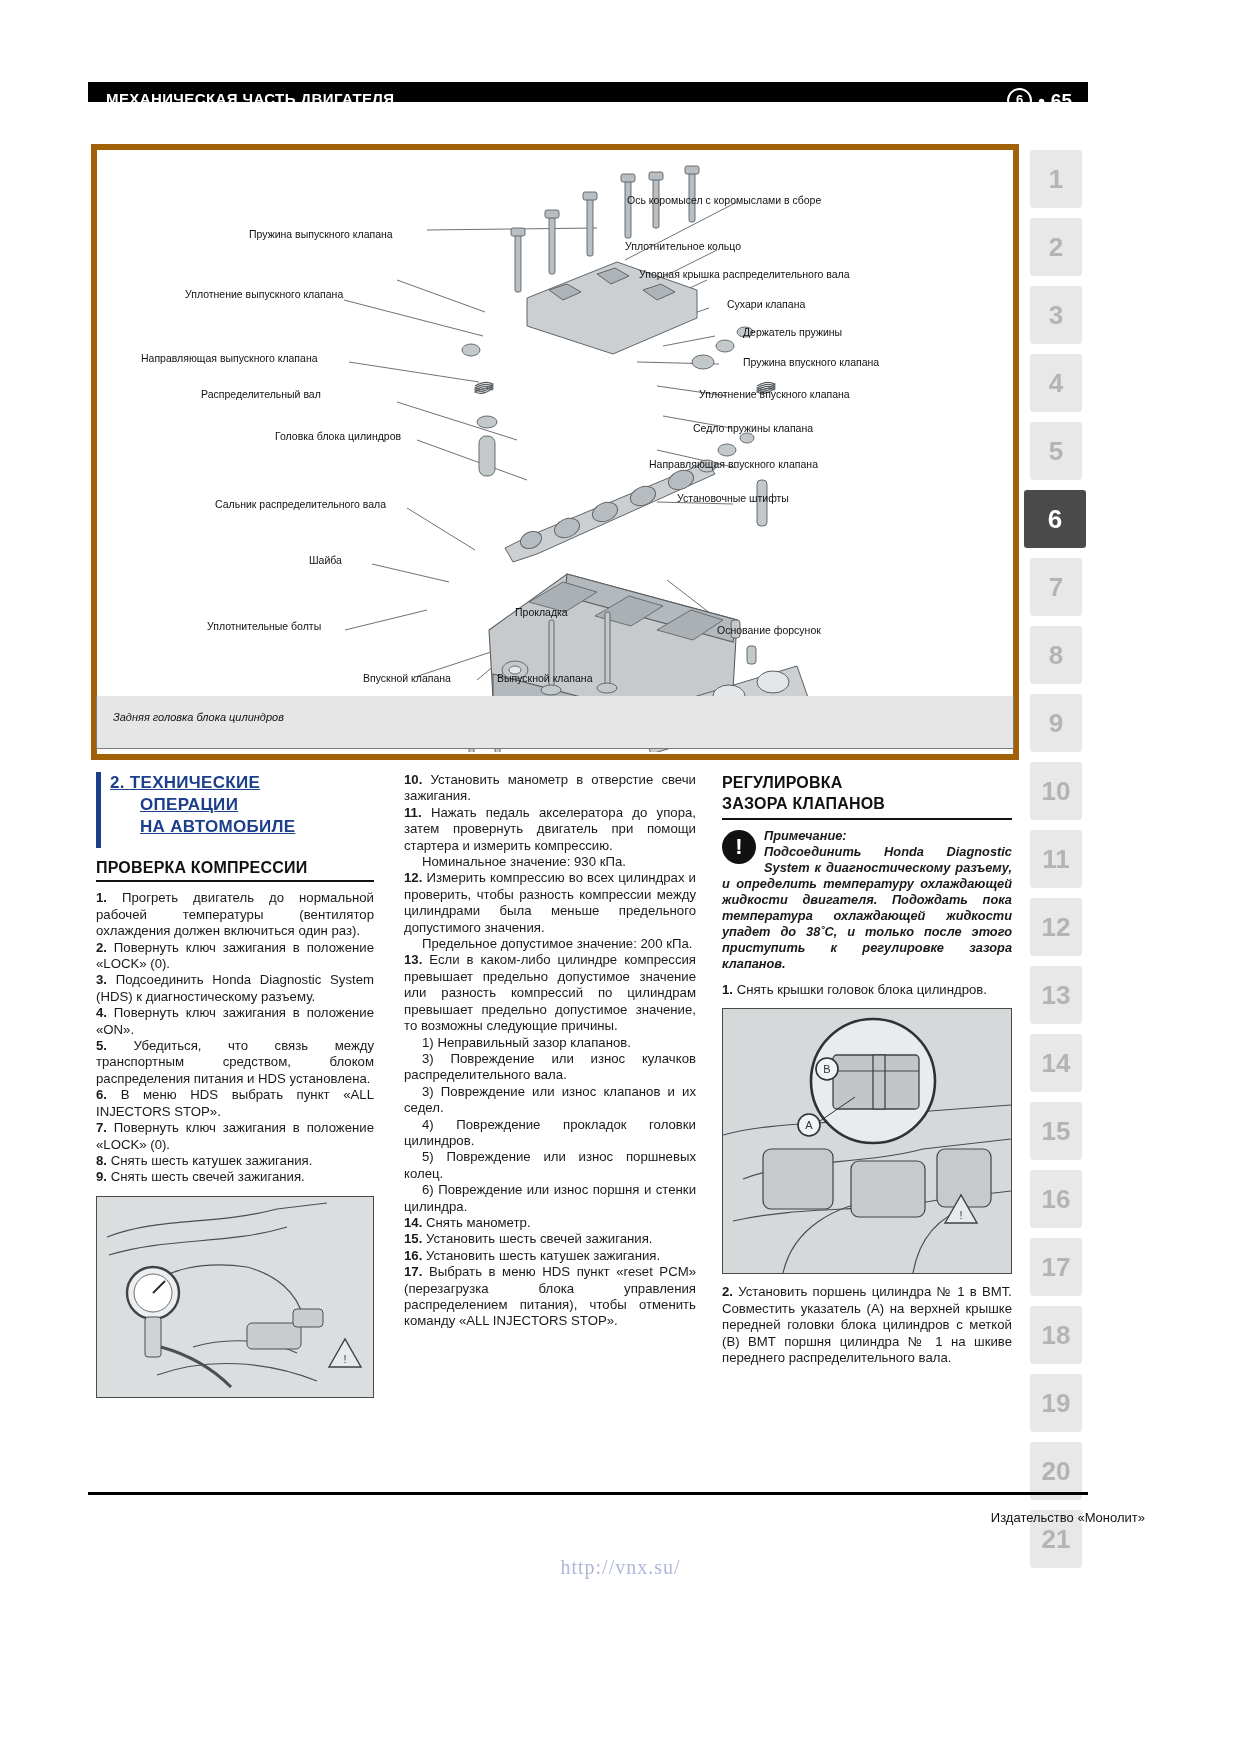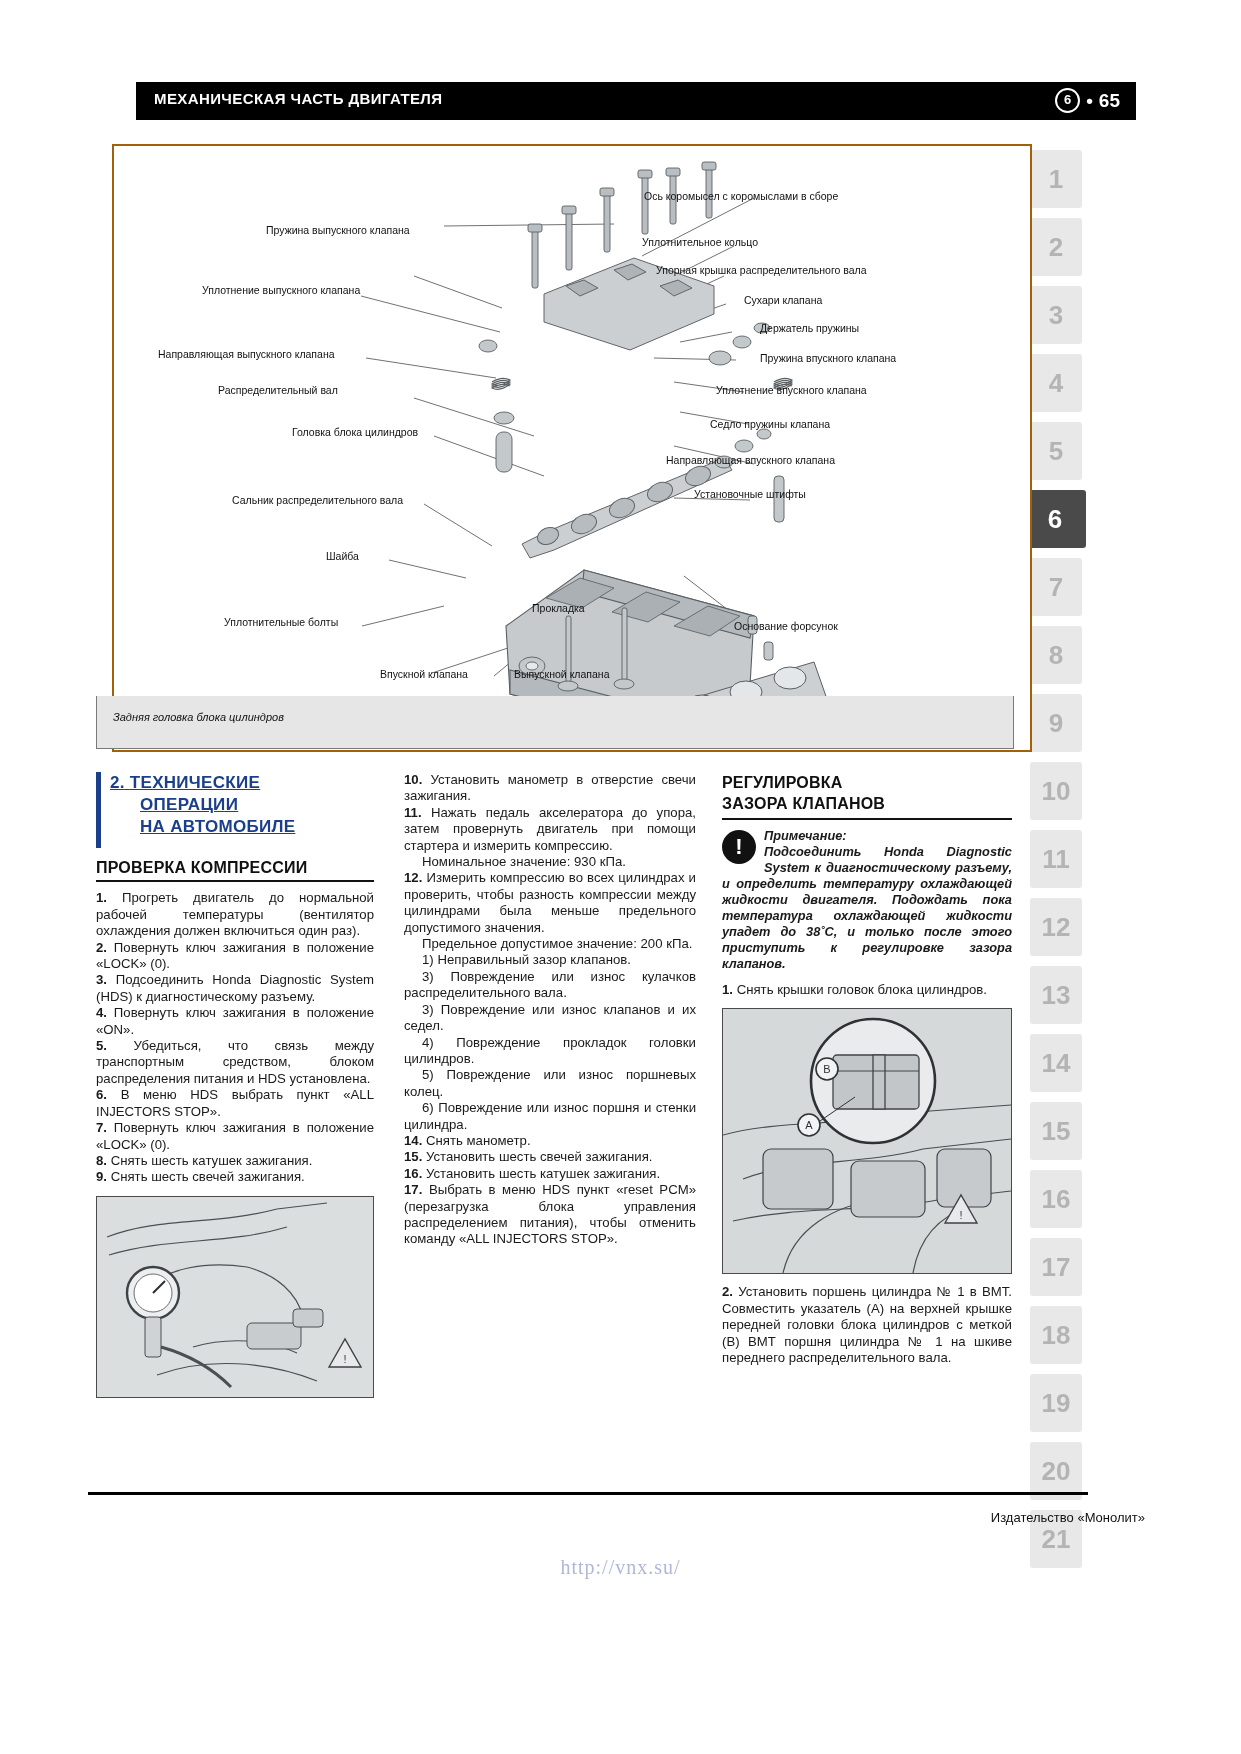--- a/index.html
+++ b/index.html
@@ -1,32 +1,32 @@
 <!DOCTYPE html>
 <html><head>
 <meta charset="utf-8">
 <style>
   html,body{margin:0;padding:0;background:#fff;}
   body{width:1241px;height:1754px;position:relative;font-family:"Liberation Sans",sans-serif;color:#1a1a1a;}
   .page{position:absolute;left:0;top:0;width:1241px;height:1754px;}
 
   
-  .hdr{position:absolute;left:88px;top:82px;width:1000px;height:38px;background:#000;margin-left:48px;}
+  .hdr{position:absolute;left:88px;top:82px;width:1000px;height:20px;background:#000;}
   .hdr-title{position:absolute;left:18px;top:8px;color:#fff;font-size:15px;font-weight:bold;letter-spacing:.4px;font-family:"Liberation Sans",sans-serif;}
   .hdr-page{position:absolute;right:16px;top:6px;color:#fff;font-size:19px;font-weight:bold;display:flex;align-items:center;gap:6px;}
   .hdr-circ{display:inline-block;width:21px;height:21px;border:2px solid #fff;border-radius:50%;line-height:19px;text-align:center;font-size:13px;font-weight:bold;}
 
   
   .tabs{position:absolute;left:1030px;top:150px;width:58px;}
   .tab{width:52px;height:58px;margin-bottom:10px;background:#e8e8e8;color:#b4b4b4;font-size:26px;font-weight:bold;
        display:flex;align-items:center;justify-content:center;border-radius:3px;}
   .tab.active{background:#4a4a4a;color:#fff;width:62px;margin-left:-6px;}
 
   
-  .figbox{position:absolute;left:112px;top:144px;width:916px;height:604px;border:2px solid #a16207;background:#fff;}
+  .figbox{position:absolute;left:91px;top:144px;width:916px;height:604px;border:6px solid #a16207;background:#fff;}
   .figcap{position:absolute;left:96px;top:696px;width:916px;height:52px;background:#e6e6e6;border:1px solid #7a7a7a;border-top:none;}
   .figcap span{position:absolute;left:16px;top:15px;font-style:italic;font-size:11px;color:#111;}
   .figcap .mark{position:absolute;right:16px;top:18px;font-size:10px;color:#9a9a9a;}
 
   .lbl{position:absolute;font-size:10.5px;color:#111;white-space:nowrap;}
 
   
   .col{position:absolute;top:772px;font-size:13.2px;line-height:16.4px;text-align:justify;}
   .c1{left:96px;width:278px;}
   .c2{left:404px;width:292px;}
@@ -288,20 +288,21 @@
       </svg>
     </div>
   </div>
 
   <div class="col c2">
     <p class="p"><b>10.</b> <span>Установить манометр в отверстие свечи зажигания.</span></p>
     <p class="p"><b>11.</b> <span>Нажать педаль акселератора до упора, затем провернуть двигатель при помощи стартера и измерить компрессию.</span></p>
     <p class="p" style="text-indent:18px;">Номинальное значение: 930 кПа.</p>
     <p class="p"><b>12.</b> <span>Измерить компрессию во всех цилиндрах и проверить, чтобы разность компрессии между цилиндрами была меньше предельного допустимого значения.</span></p>
     <p class="p" style="text-indent:18px;">Предельное допустимое значение: 200 кПа.</p>
+    <p class="p"><b>13.</b> <span>Если в каком-либо цилиндре компрессия превышает предельно допустимое значение или разность компрессий по цилиндрам превышает предельно допустимое значение, то возможны следующие причины.</span></p>
     <p class="p" style="text-indent:18px;">1) Неправильный зазор клапанов.</p>
     <p class="p" style="text-indent:18px;">3) Повреждение или износ кулачков распределительного вала.</p>
     <p class="p" style="text-indent:18px;">3) Повреждение или износ клапанов и их седел.</p>
     <p class="p" style="text-indent:18px;">4) Повреждение прокладок головки цилиндров.</p>
     <p class="p" style="text-indent:18px;">5) Повреждение или износ поршневых колец.</p>
     <p class="p" style="text-indent:18px;">6) Повреждение или износ поршня и стенки цилиндра.</p>
     <p class="p"><b>14.</b> <span>Снять манометр.</span></p>
     <p class="p"><b>15.</b> <span>Установить шесть свечей зажигания.</span></p>
     <p class="p"><b>16.</b> <span>Установить шесть катушек зажигания.</span></p>
     <p class="p"><b>17.</b> <span>Выбрать в меню HDS пункт «reset PCM» (перезагрузка блока управления распределением питания), чтобы отменить команду «ALL INJECTORS STOP».</span></p>

